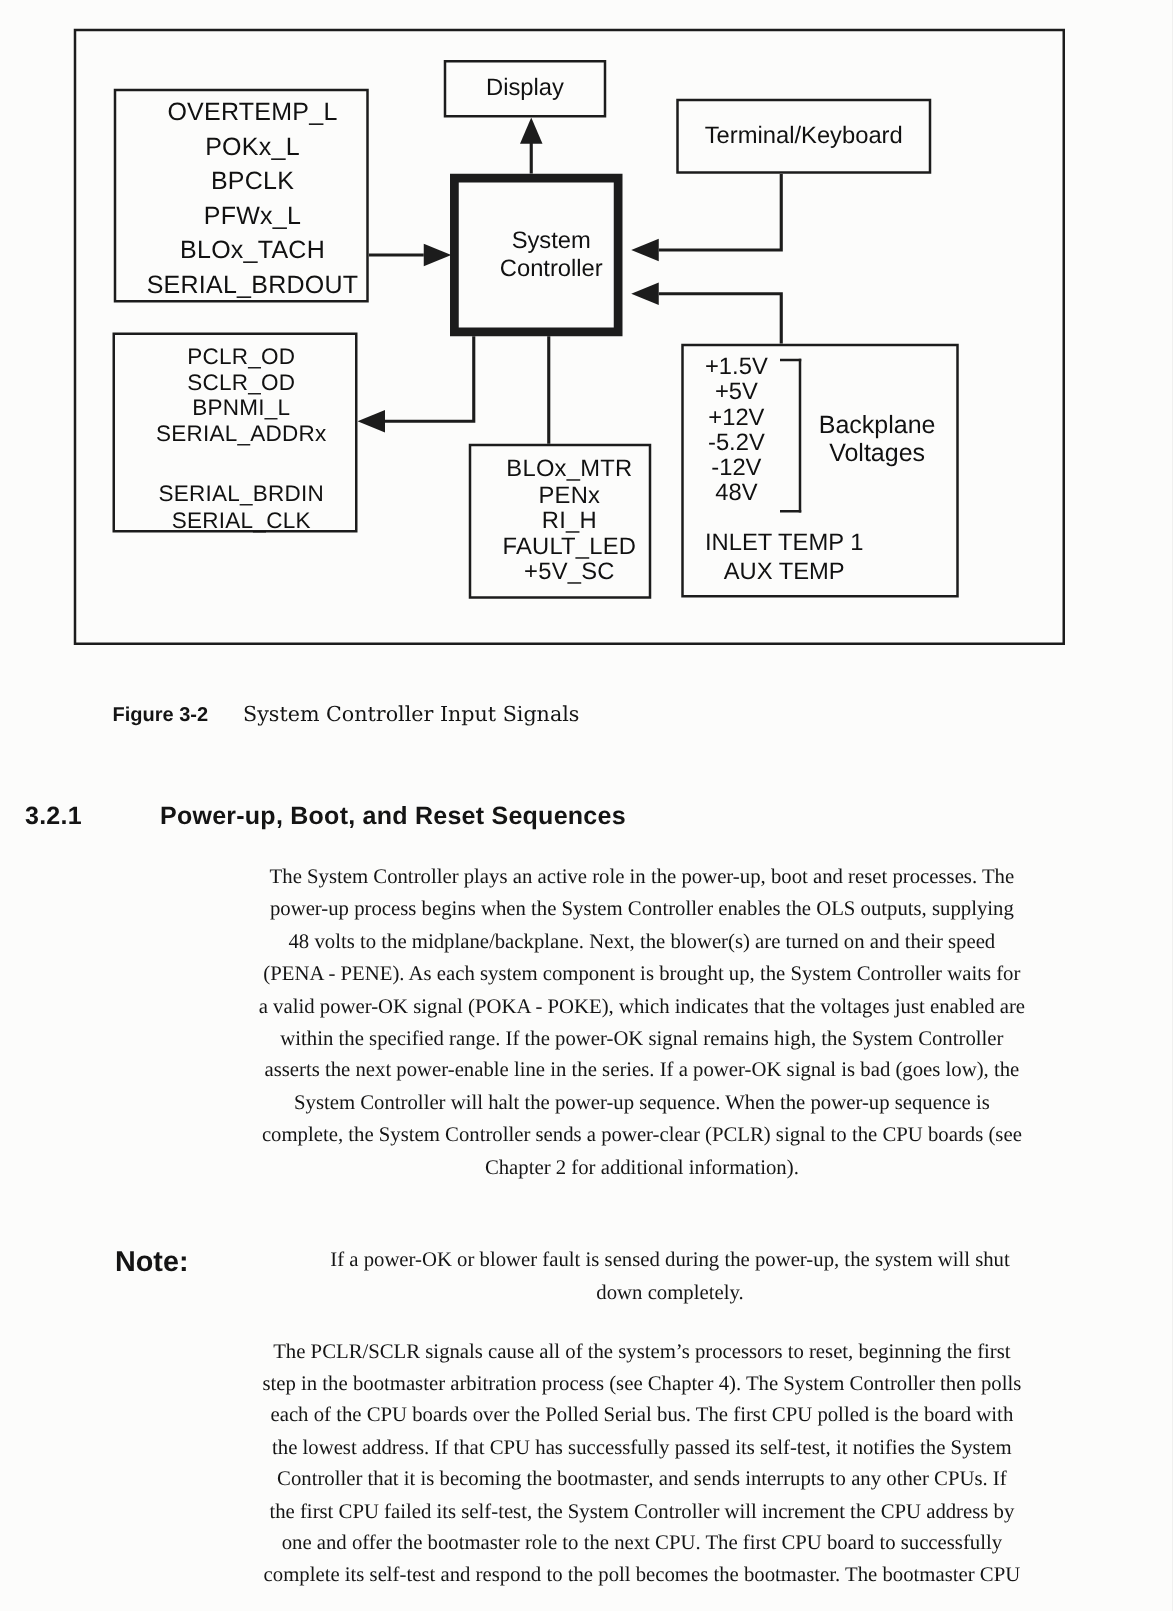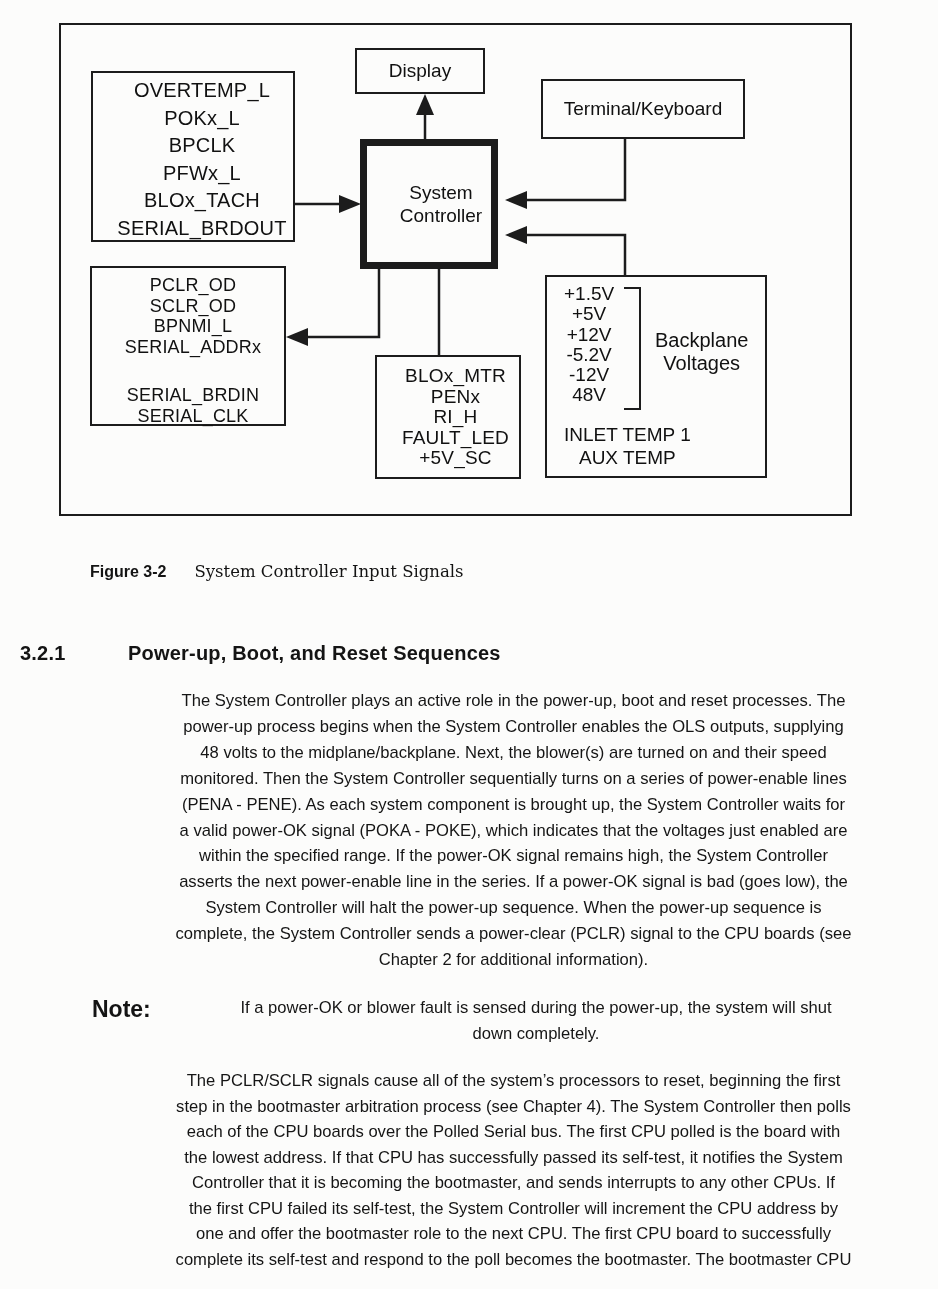--- a/index.html
+++ b/index.html
@@ -52,21 +52,21 @@
   
   .caption { position: absolute; left: 90px; top: 562px; font-size: 16px; }
   .caption .flabel { font-weight: bold; font-family: "Liberation Sans", sans-serif; margin-right: 28px; }
   .caption .ftitle { font-family: "DejaVu Serif", serif; font-size: 16.5px; }
   .heading { position: absolute; top: 642px; left: 0; width: 938px; font-weight: bold; font-size: 20px; letter-spacing: 0.2px; }
   .heading .secnum { position: absolute; left: 20px; }
   .heading .sectitle { position: absolute; left: 92px; margin-left: 36px; }
   
   .bodyblock {
     position: absolute; left: 91px;
-    font-family: Liberation Sans, sans-serif;
+    font-family: Liberation Serif, serif;
     font-size: 16.6px; line-height: 25.9px;
     color: #151515; width: 845px;
   }
   .para1 { top: 688px; }
   .note-label { position: absolute; left: 92px; top: 996px; font-weight: bold; font-size: 23px; font-family: "Liberation Sans", sans-serif; }
   .note-body { top: 995px; left: 136px; width: 800px; line-height: 26.2px; }
   .para2 { top: 1068px; line-height: 25.5px; }
 </style>
 </head>
 <body>
@@ -184,21 +184,20 @@
 
   <div class="heading">
     <span class="secnum">3.2.1</span>
     <span class="sectitle">Power-up, Boot, and Reset Sequences</span>
   </div>
 
   <div class="bodyblock para1">
       <div class="tline">The System Controller plays an active role in the power-up, boot and reset processes. The</div>
       <div class="tline">power-up process begins when the System Controller enables the OLS outputs, supplying</div>
       <div class="tline">48 volts to the midplane/backplane. Next, the blower(s) are turned on and their speed</div>
-      <div class="tline">monitored. Then the System Controller sequentially turns on a series of power-enable lines</div>
       <div class="tline">(PENA - PENE). As each system component is brought up, the System Controller waits for</div>
       <div class="tline">a valid power-OK signal (POKA - POKE), which indicates that the voltages just enabled are</div>
       <div class="tline">within the specified range. If the power-OK signal remains high, the System Controller</div>
       <div class="tline">asserts the next power-enable line in the series. If a power-OK signal is bad (goes low), the</div>
       <div class="tline">System Controller will halt the power-up sequence. When the power-up sequence is</div>
       <div class="tline">complete, the System Controller sends a power-clear (PCLR) signal to the CPU boards (see</div>
       <div class="tline">Chapter 2 for additional information).</div>
     </div>
 
   <div class="note-label">Note:</div>

